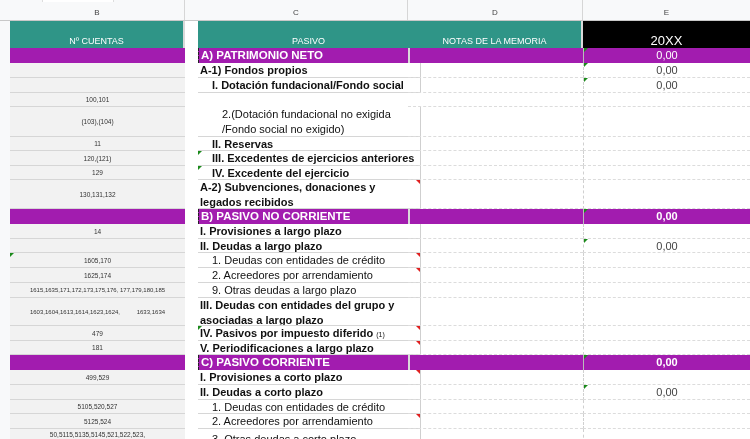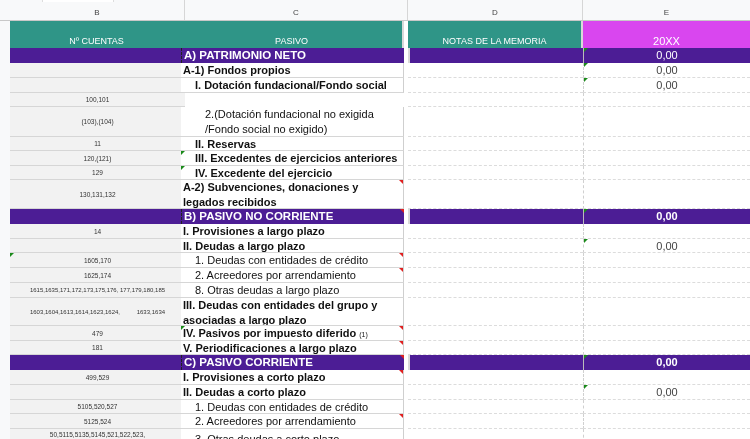--- a/index.html
+++ b/index.html
@@ -20,35 +20,35 @@
     font-size: 8px; color: #444; text-align: center;
     border-right: 1px solid #d6d6d6; box-sizing: border-box;
   }
   .grid { position: absolute; left: 0; top: 21px; width: 750px; }
   .row { position: absolute; left: 0; width: 750px; }
   .cell {
     position: absolute; top: 0; height: 100%; box-sizing: border-box;
     overflow: hidden; white-space: nowrap;
   }
   .cB { left: 10px; width: 175px; }
-  .cC { left: 181px; width: 223px; }
+  .cC { left: 198px; width: 223px; }
   .cD { left: 408px; width: 175px; }
   .cE { left: 583px; width: 167px; }
 
   
   .hdr .cell {
     color: #ffffff; font-size: 9px; text-align: center;
     display: flex; align-items: center; justify-content: center;
     border-right: 2px solid #d9d9d9;
   }
   .hdr .cB, .hdr .cC, .hdr .cD { background: #2f9587; }
-  .hdr .cE { background: #d946ef; font-size: 11px; border-right: none; }
+  .hdr .cE { background: #000000; font-size: 13px; border-right: none; }
 
   
-  .sec .cell { background: #4c1d95; color: #ffffff; }
+  .sec .cell { background: #a21caf; color: #ffffff; }
   .sec .cC { font-size: 11.5px; padding-left: 2px; line-height: 15px; border-left: 1px dashed #222; }
   .sec .cE { text-align: center; font-size: 11px; line-height: 15px; border-left: 1px solid #bbb; }
   .sec .cD { border-left: 2px solid #d9d9d9; }
 
   
   .nr .cB {
     background: #f2f2f2; font-size: 6.5px; color: #333; text-align: center;
     display: flex; align-items: center; justify-content: center;
     border-bottom: 1px solid #d6d6d6;
   }
@@ -193,21 +193,21 @@
 
   <div class="row nr" style="top:247px;height:15px;">
     <div class="cell cB">1625,174</div>
     <div class="cell cC ind1" style="overflow:visible;"><span class="rtri"></span><span>2. Acreedores por arrendamiento financiero</span></div>
     <div class="cell cD"></div>
     <div class="cell cE"></div>
   </div>
 
   <div class="row nr" style="top:262px;height:15px;">
     <div class="cell cB" style="font-size:6px;">1615,1635,171,172,173,175,176,  177,179,180,185</div>
-    <div class="cell cC ind1">8. Otras deudas a largo plazo</div>
+    <div class="cell cC ind1">9. Otras deudas a largo plazo</div>
     <div class="cell cD"></div>
     <div class="cell cE"></div>
   </div>
 
   <div class="row nr" style="top:277px;height:28px;">
     <div class="cell cB" style="font-size:6px;white-space:pre;">1603,1604,1613,1614,1623,1624,          1633,1634</div>
     <div class="cell cC b ind0" style="padding-right:8px;">III. Deudas con  entidades del grupo y asociadas a largo plazo</div>
     <div class="cell cD"></div>
     <div class="cell cE"></div>
   </div>

